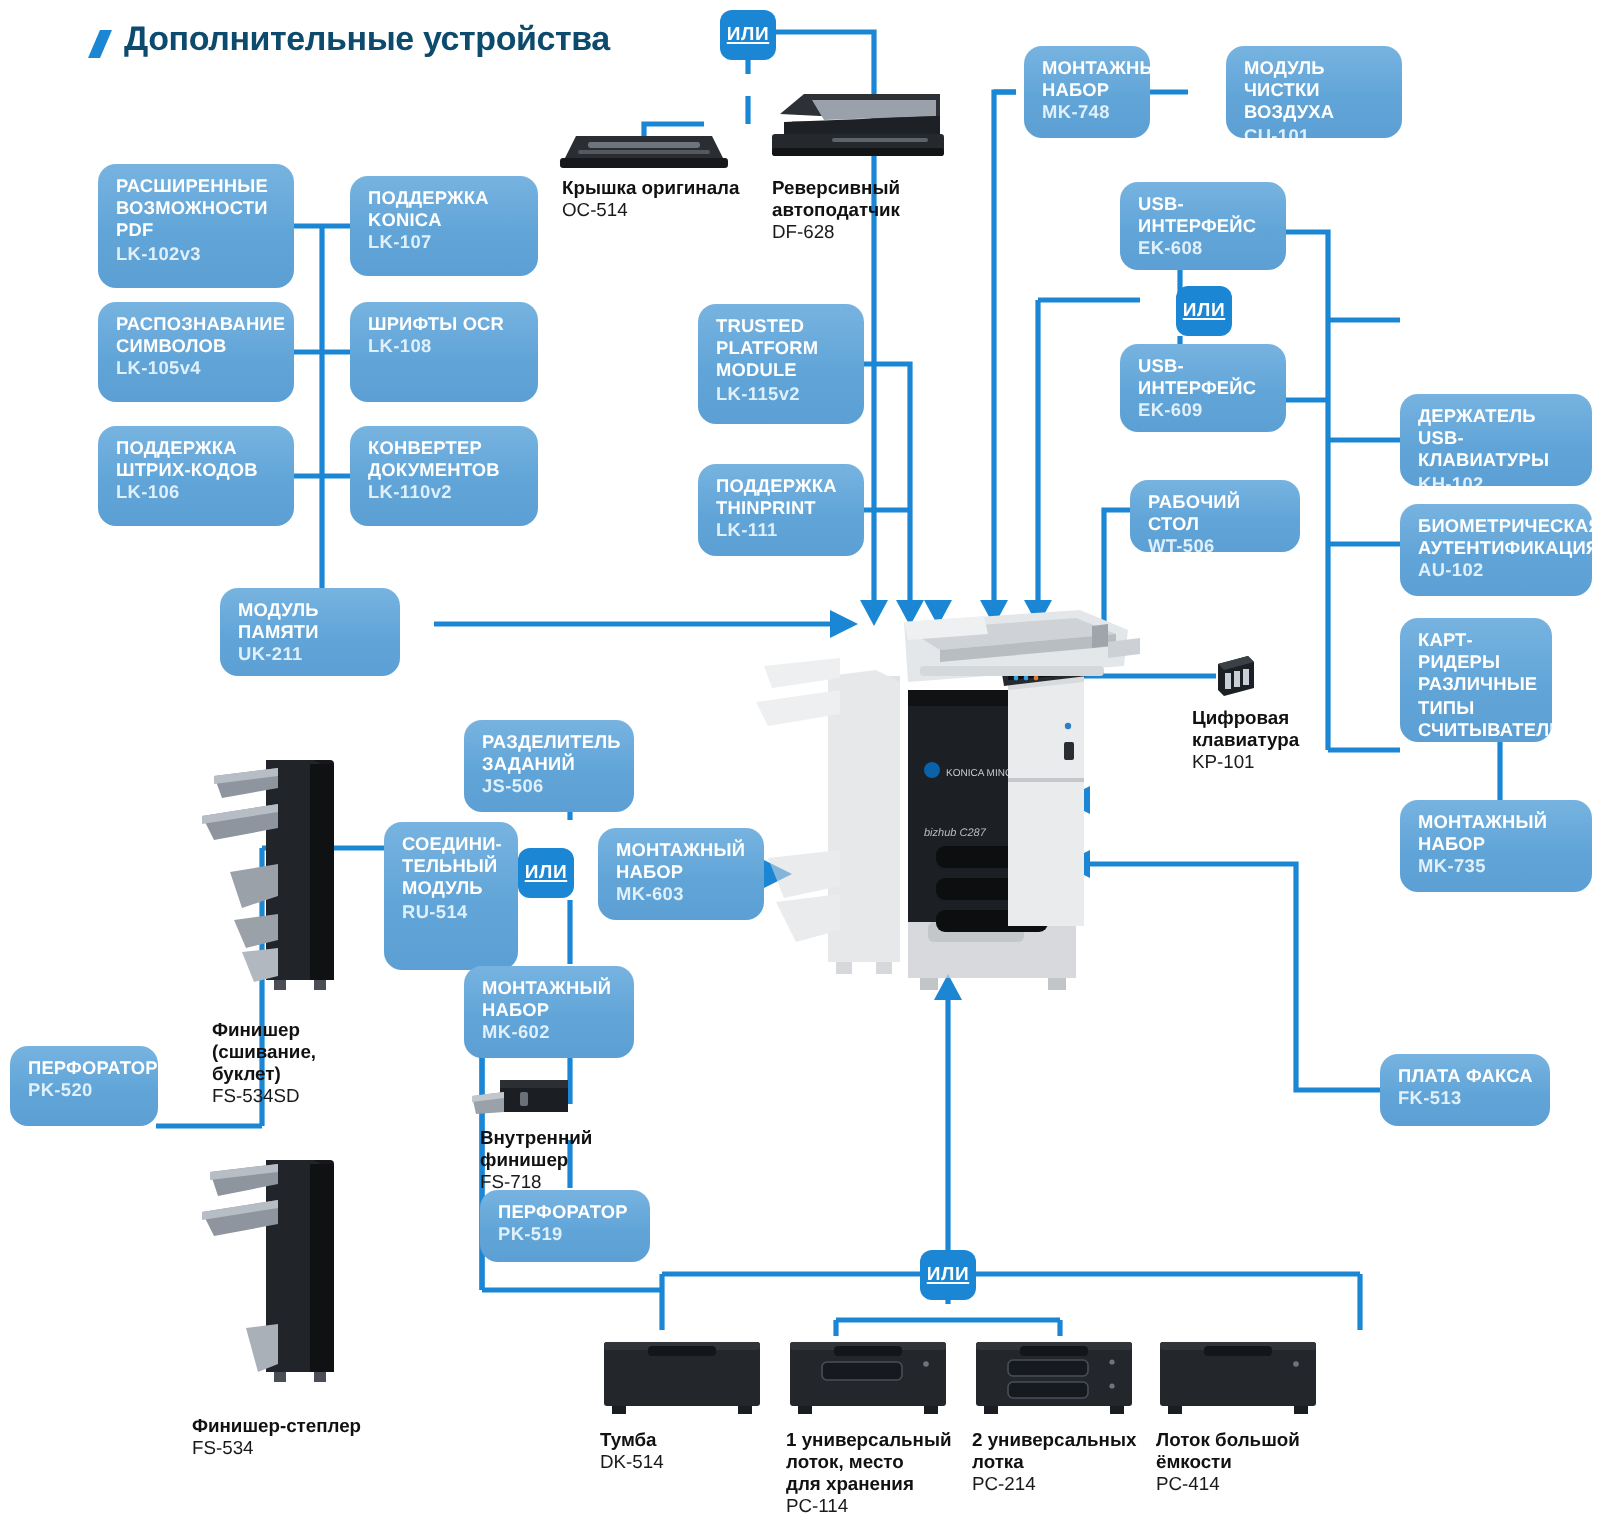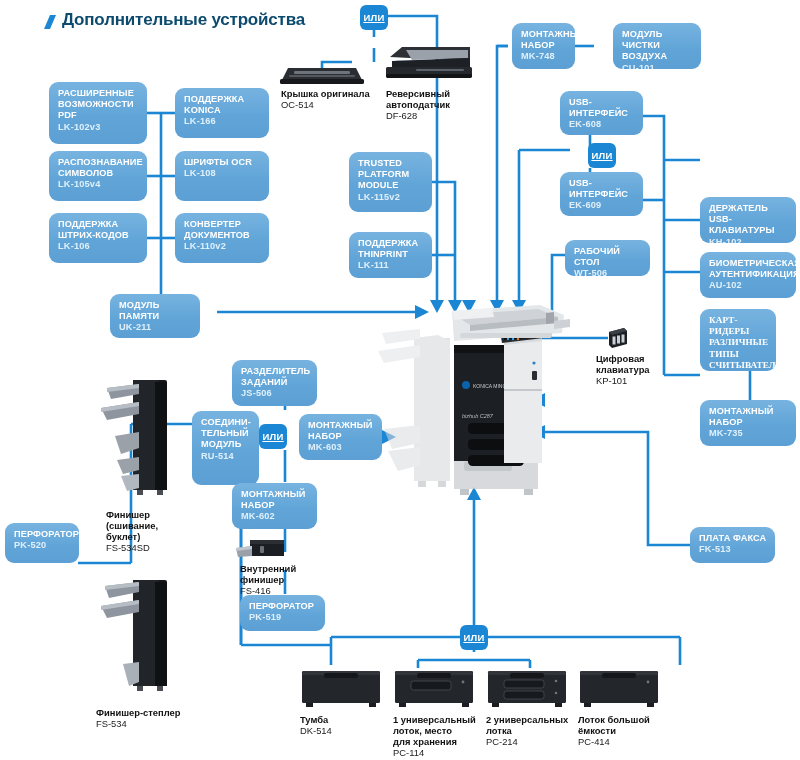--- a/index.html
+++ b/index.html
@@ -345,21 +345,21 @@
 
   <div class="obox" style="left:49px;top:82px;width:98px;height:62px;">
     <div>РАСШИРЕННЫЕ</div>
     <div>ВОЗМОЖНОСТИ</div>
     <div>PDF</div>
     <div class="code">LK-102v3</div>
   </div>
   <div class="obox" style="left:175px;top:88px;width:94px;height:50px;">
     <div>ПОДДЕРЖКА</div>
     <div>KONICA</div>
-    <div class="code">LK-166</div>
+    <div class="code">LK-107</div>
   </div>
 
   <div class="obox" style="left:49px;top:151px;width:98px;height:50px;">
     <div>РАСПОЗНАВАНИЕ</div>
     <div>СИМВОЛОВ</div>
     <div class="code">LK-105v4</div>
   </div>
   <div class="obox" style="left:175px;top:151px;width:94px;height:50px;">
     <div>ШРИФТЫ OCR</div>
     <div class="code">LK-108</div>
@@ -419,21 +419,21 @@
   <div class="obox" style="left:700px;top:197px;width:96px;height:46px;">
     <div>ДЕРЖАТЕЛЬ</div>
     <div>USB-КЛАВИАТУРЫ</div>
     <div class="code">KH-102</div>
   </div>
   <div class="obox" style="left:700px;top:252px;width:96px;height:46px;">
     <div>БИОМЕТРИЧЕСКАЯ</div>
     <div>АУТЕНТИФИКАЦИЯ</div>
     <div class="code">AU-102</div>
   </div>
-  <div class="obox" style="left:700px;top:309px;width:76px;height:62px;font-family:Liberation Serif, serif;">
+  <div class="obox" style="left:700px;top:309px;width:76px;height:62px;">
     <div>КАРТ-РИДЕРЫ</div>
     <div>РАЗЛИЧНЫЕ</div>
     <div>ТИПЫ</div>
     <div>СЧИТЫВАТЕЛЕЙ</div>
   </div>
   <div class="obox" style="left:700px;top:400px;width:96px;height:46px;">
     <div>МОНТАЖНЫЙ</div>
     <div>НАБОР</div>
     <div class="code">MK-735</div>
   </div>
@@ -503,21 +503,21 @@
     <div>буклет)</div>
     <div class="code">FS-534SD</div>
   </div>
   <div class="cap" style="left:96px;top:707px;">
     <div>Финишер-степлер</div>
     <div class="code">FS-534</div>
   </div>
   <div class="cap" style="left:240px;top:563px;">
     <div>Внутренний</div>
     <div>финишер</div>
-    <div class="code">FS-416</div>
+    <div class="code">FS-718</div>
   </div>
   <div class="cap" style="left:300px;top:714px;">
     <div>Тумба</div>
     <div class="code">DK-514</div>
   </div>
   <div class="cap" style="left:393px;top:714px;">
     <div>1 универсальный</div>
     <div>лоток, место</div>
     <div>для хранения</div>
     <div class="code">PC-114</div>

